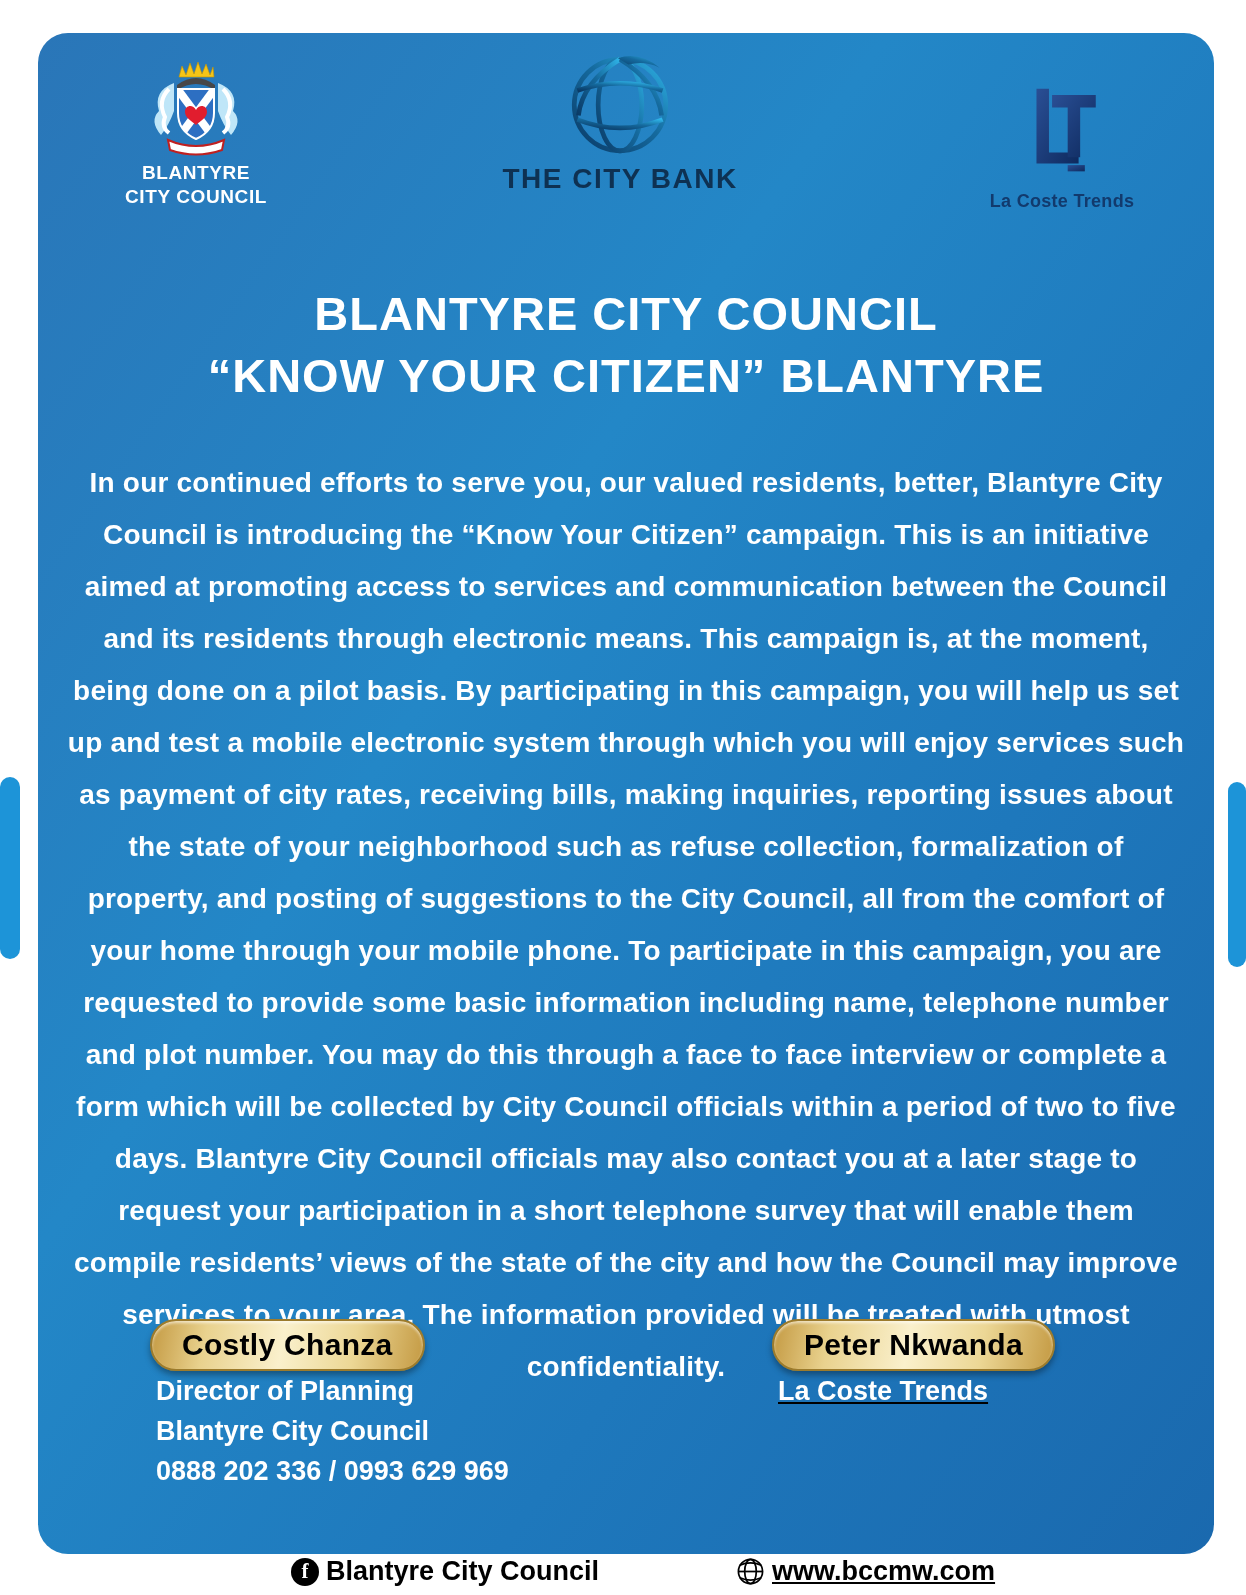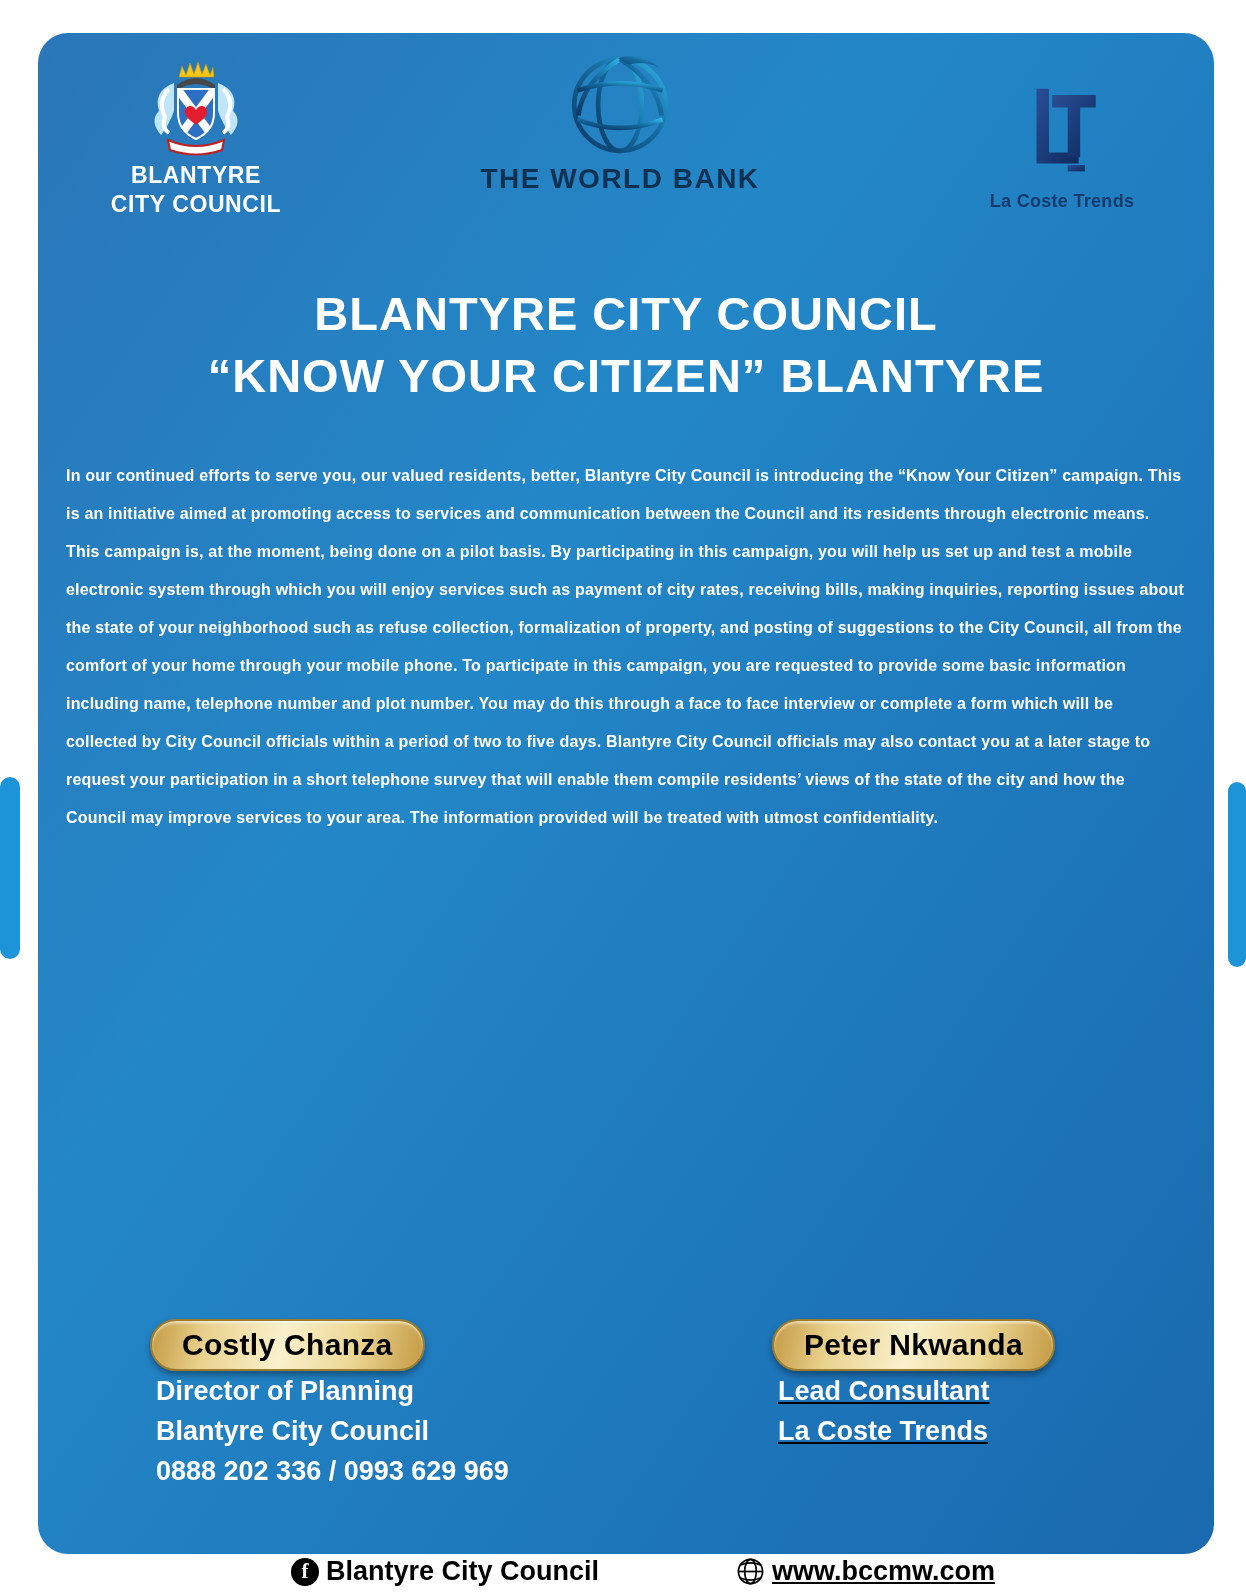--- a/index.html
+++ b/index.html
@@ -14,41 +14,41 @@
     background:linear-gradient(125deg,#2a76b8 0%,#2387c7 38%,#1e78bc 68%,#1a69ae 100%);
   }
   .side-tab{position:absolute;background:#1d94d8;}
   .side-tab.left{left:0;top:777px;width:20px;height:182px;border-radius:10px;}
   .side-tab.right{right:0;top:782px;width:18px;height:185px;border-radius:10px;}
 
   
   .crest{position:absolute;left:100px;top:28px;width:116px;height:100px;}
   .bcc-label{
     position:absolute;left:58px;top:128px;width:200px;text-align:center;
-    color:#ffffff;font-weight:bold;font-size:23px;line-height:1.25;letter-spacing:.6px;
+    color:#ffffff;font-weight:bold;font-size:19px;line-height:1.25;letter-spacing:.6px;
   }
   .wb-globe{position:absolute;left:530px;top:16px;width:104px;height:108px;}
   .wb-label{
     position:absolute;left:402px;top:130px;width:360px;text-align:center;
     color:#0e3152;font-weight:bold;font-size:28px;letter-spacing:1.5px;
   }
   .lt-mark{position:absolute;left:986px;top:46px;width:78px;height:102px;}
   .lt-label{
     position:absolute;left:924px;top:158px;width:200px;text-align:center;
     color:#123a6d;font-weight:bold;font-size:18px;letter-spacing:.3px;
   }
 
   .title{
     position:absolute;left:0;top:250px;width:100%;text-align:center;
     color:#ffffff;font-weight:bold;font-size:47px;line-height:62px;letter-spacing:1px;
   }
 
   .body-text{
     position:absolute;left:28px;top:424px;width:1120px;
-    color:#ffffff;font-weight:bold;font-size:16px;line-height:38px;letter-spacing:.2px;
+    color:#ffffff;font-weight:bold;font-size:28px;line-height:52px;letter-spacing:.2px;text-align:center;
   }
   .body-text p{margin:0 0 38px 0;}
 
   .contact-col{position:absolute;top:1286px;}
   .contact-col.left{left:112px;}
   .contact-col.right{left:734px;text-decoration:underline;}
   .pill{
     display:inline-block;padding:7px 30px;border-radius:999px;
     background:linear-gradient(100deg,#c49a43 0%,#e9d28e 20%,#faf0cc 48%,#ecd795 74%,#c49a43 100%);
     border:2px solid #9c7b2c;
@@ -121,21 +121,21 @@
     <g fill="none" stroke="url(#wbg)" stroke-width="4.5">
       <circle cx="50" cy="52" r="44"></circle>
       <ellipse cx="50" cy="52" rx="21" ry="44"></ellipse>
       <path d="M50 8 Q14 30 10 62"></path>
       <path d="M50 8 Q86 30 90 62"></path>
       <path d="M9 38 Q50 24 91 38"></path>
       <path d="M9 66 Q50 82 91 66"></path>
     </g>
     <path d="M48 7 Q68 0 88 16 Q74 9 58 13 Z" fill="url(#wbg)"></path>
   </svg>
-  <div class="wb-label">THE WORLD BANK</div>
+  <div class="wb-label">THE CITY BANK</div>
 
   <svg class="lt-mark" viewBox="0 0 100 110">
     <defs>
       <linearGradient id="ltg" x1="0" y1="0" x2="1" y2="1">
         <stop offset="0" stop-color="#2a4f95"></stop>
         <stop offset="1" stop-color="#0e2a5e"></stop>
       </linearGradient>
     </defs>
     <g fill="url(#ltg)">
       <path d="M16 2 L32 2 L32 84 L70 84 L70 98 L16 98 Z"></path>
@@ -159,21 +159,20 @@
     <div class="contact-info">
       <div>Director of Planning</div>
       <div>Blantyre City Council</div>
       <div>0888 202 336 / 0993 629 969</div>
     </div>
   </div>
 
   <div class="contact-col right">
     <div class="pill">Peter Nkwanda</div>
     <div class="contact-info">
-      <div>Lead Consultant</div>
       <div>La Coste Trends</div>
     </div>
   </div>
 
 </div>
 
 <div class="footer-group fb">
   <div class="fb-circle">f</div>
   <span>Blantyre City Council</span>
 </div>

